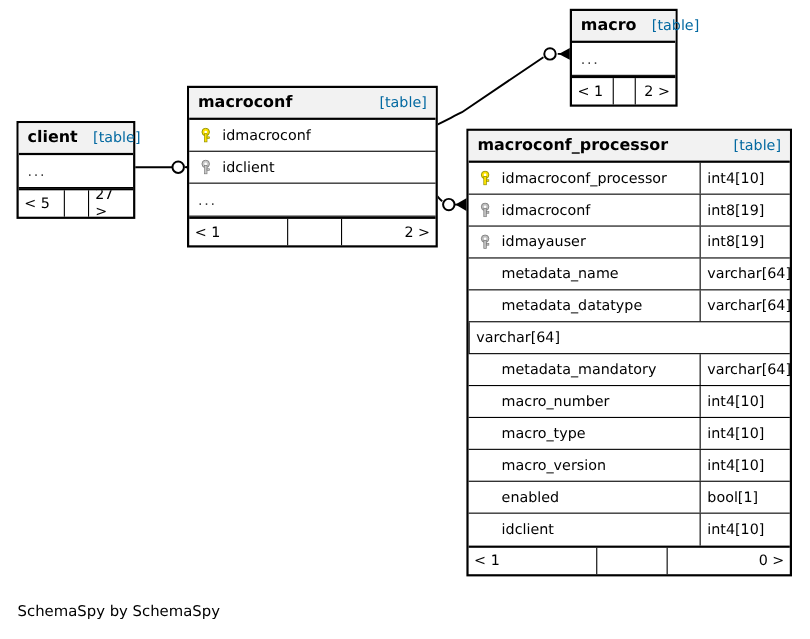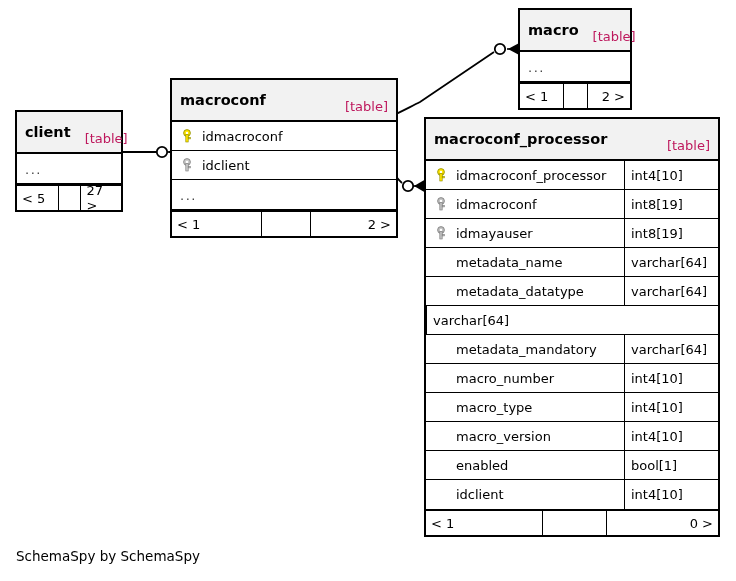--- a/index.html
+++ b/index.html
@@ -50,23 +50,22 @@
     box-sizing: border-box;
     white-space: nowrap;
   }
   .er-title-name {
     font-weight: bold;
     font-size: 14.5px;
     letter-spacing: 0px;
   }
   .er-title-tag {
     font-size: 13px;
-    color: #be185d;
+    color: #0369a1;
     padding-left: 14px;
-    margin-top: 14px;
   }
 
   .er-row {
     display: flex;
     align-items: stretch;
     border-bottom: 1.5px solid #000000;
     box-sizing: border-box;
     min-height: 29px;
   }
   .er-row:last-of-type {
@@ -83,21 +82,21 @@
     overflow: hidden;
   }
   .er-col-type {
     flex: 0 0 auto;
     display: flex;
     align-items: center;
     border-left: 1.5px solid #000000;
     padding: 3px 6px 3px 6px;
     box-sizing: border-box;
     white-space: nowrap;
-    width: 94px;
+    width: 82px;
   }
 
   .er-ellipsis {
     display: flex;
     align-items: flex-end;
     padding: 3px 8px 6px 8px;
     box-sizing: border-box;
     min-height: 30px;
     border-bottom: 1.5px solid #000000;
     letter-spacing: 1.5px;
@@ -235,21 +234,21 @@
 
     <div class="er-ellipsis">...</div>
 
     <div class="er-footer">
       <div class="er-footer-cell ftr-left">&lt; 1</div>
       <div class="er-footer-cell ftr-mid"></div>
       <div class="er-footer-cell ftr-right">2 &gt;</div>
     </div>
   </div>
 
-  <div class="er-table" id="tbl-macro" style="left:518px; top:8px; width:114px;text-align:center;">
+  <div class="er-table" id="tbl-macro" style="left:518px; top:8px; width:98px;text-align:center;">
     <div class="er-title">
       <span class="er-title-name">macro</span>
       <span class="er-title-tag">[table]</span>
     </div>
     <div class="er-ellipsis">...</div>
     <div class="er-footer">
       <div class="er-footer-cell ftr-left">&lt; 1</div>
       <div class="er-footer-cell ftr-mid"></div>
       <div class="er-footer-cell ftr-right">2 &gt;</div>
     </div>

